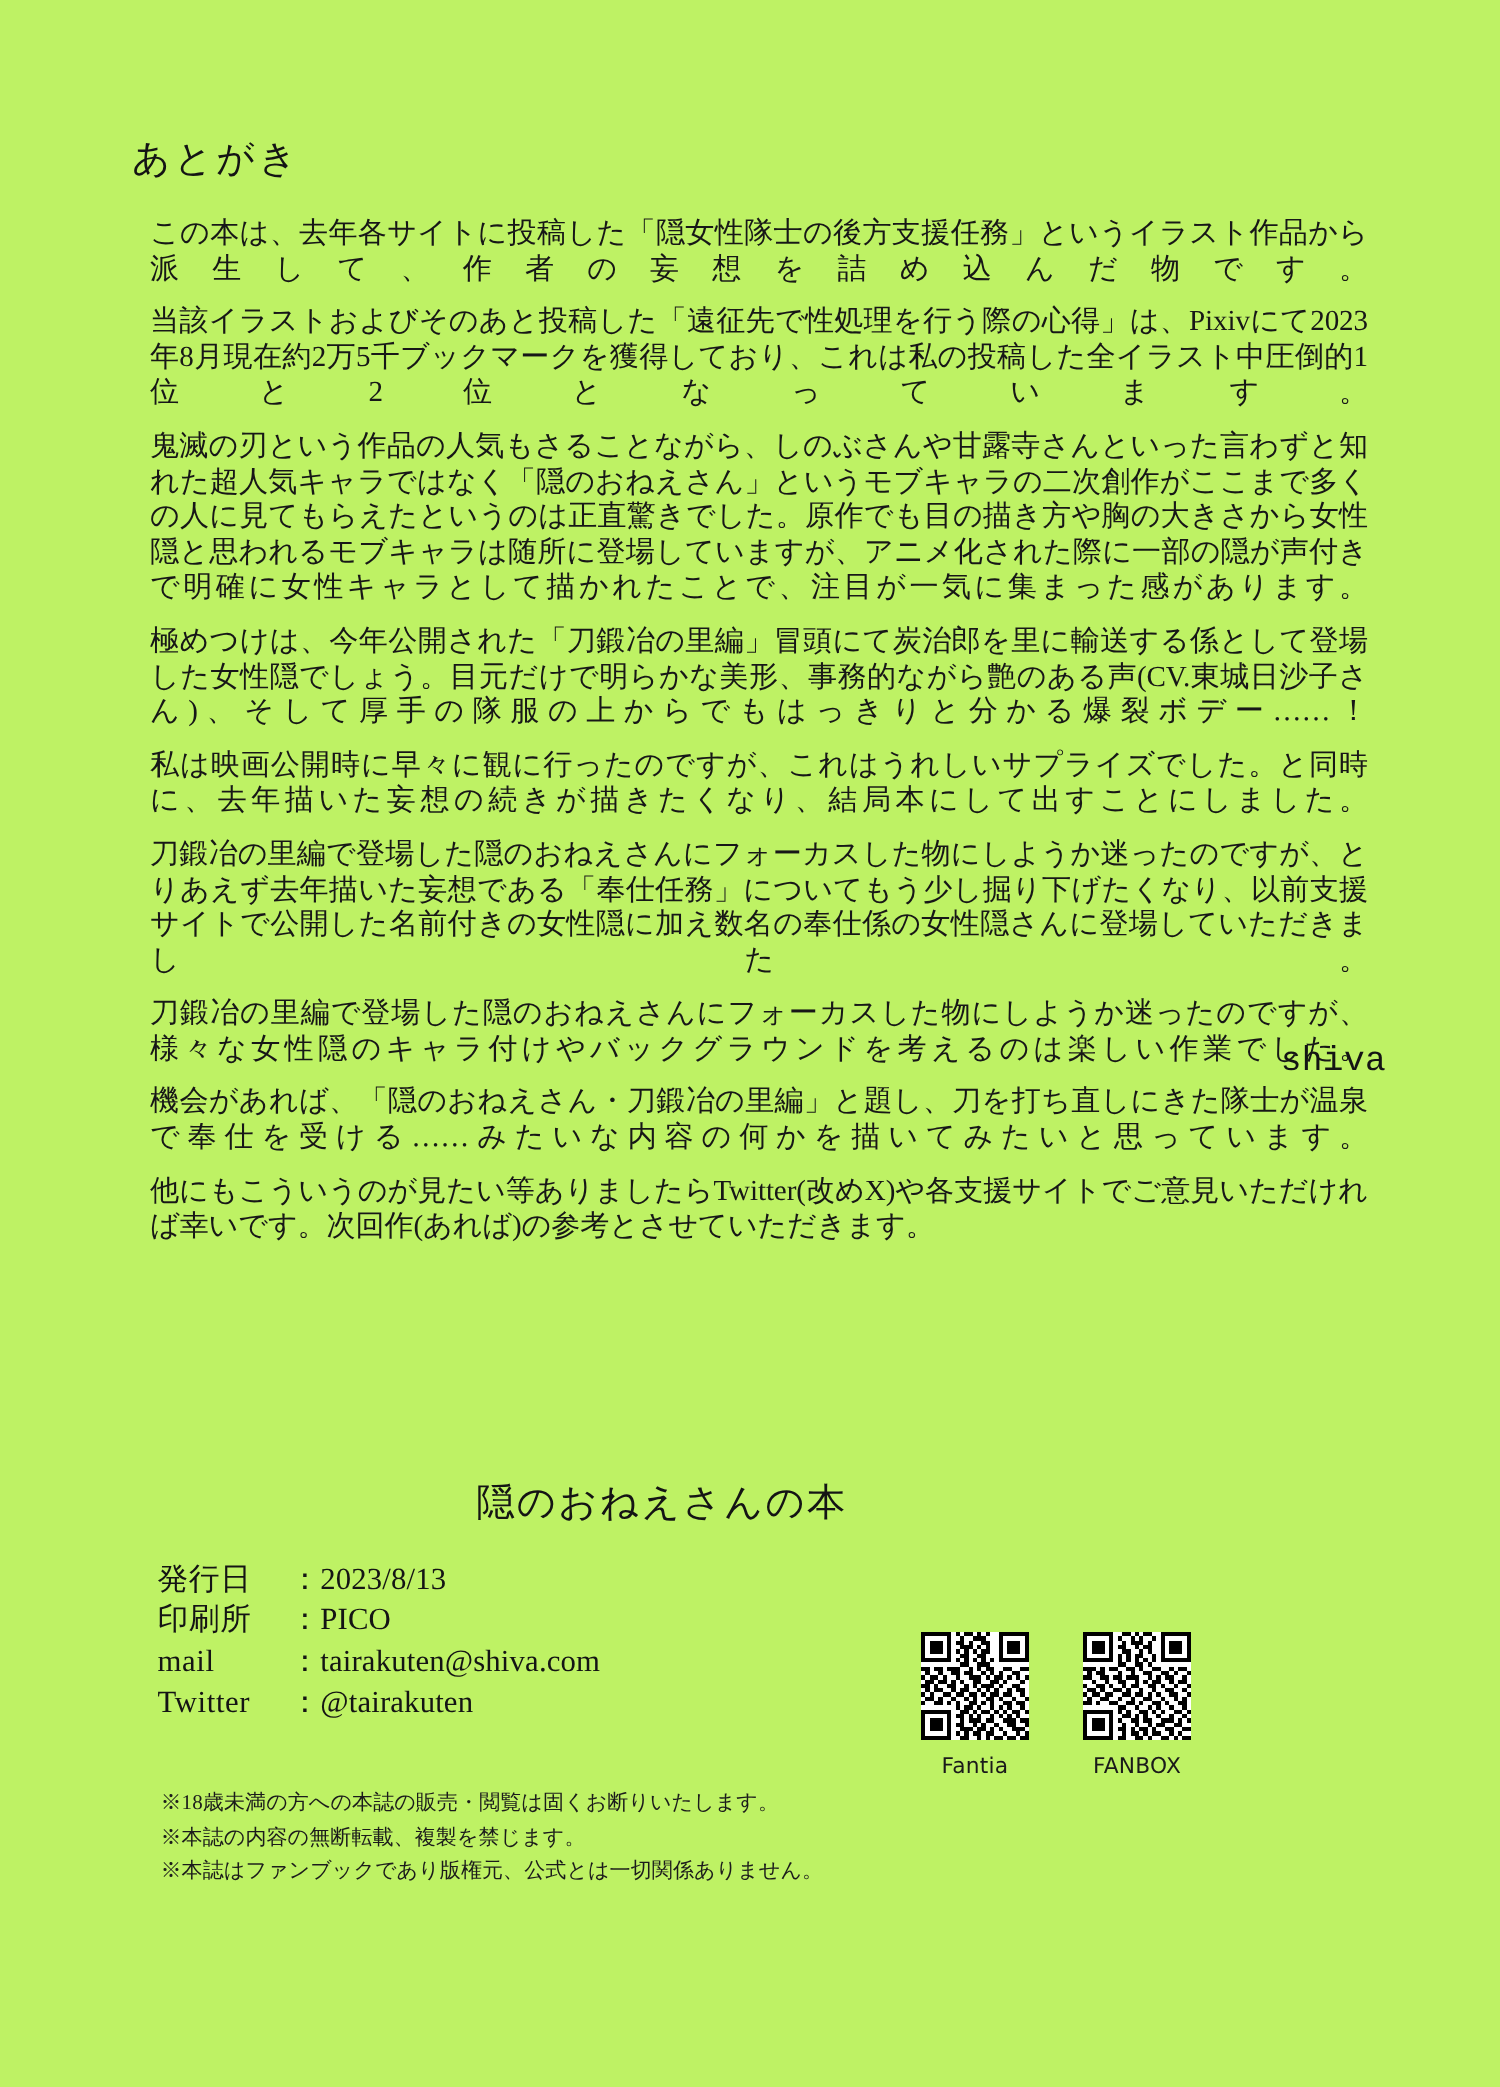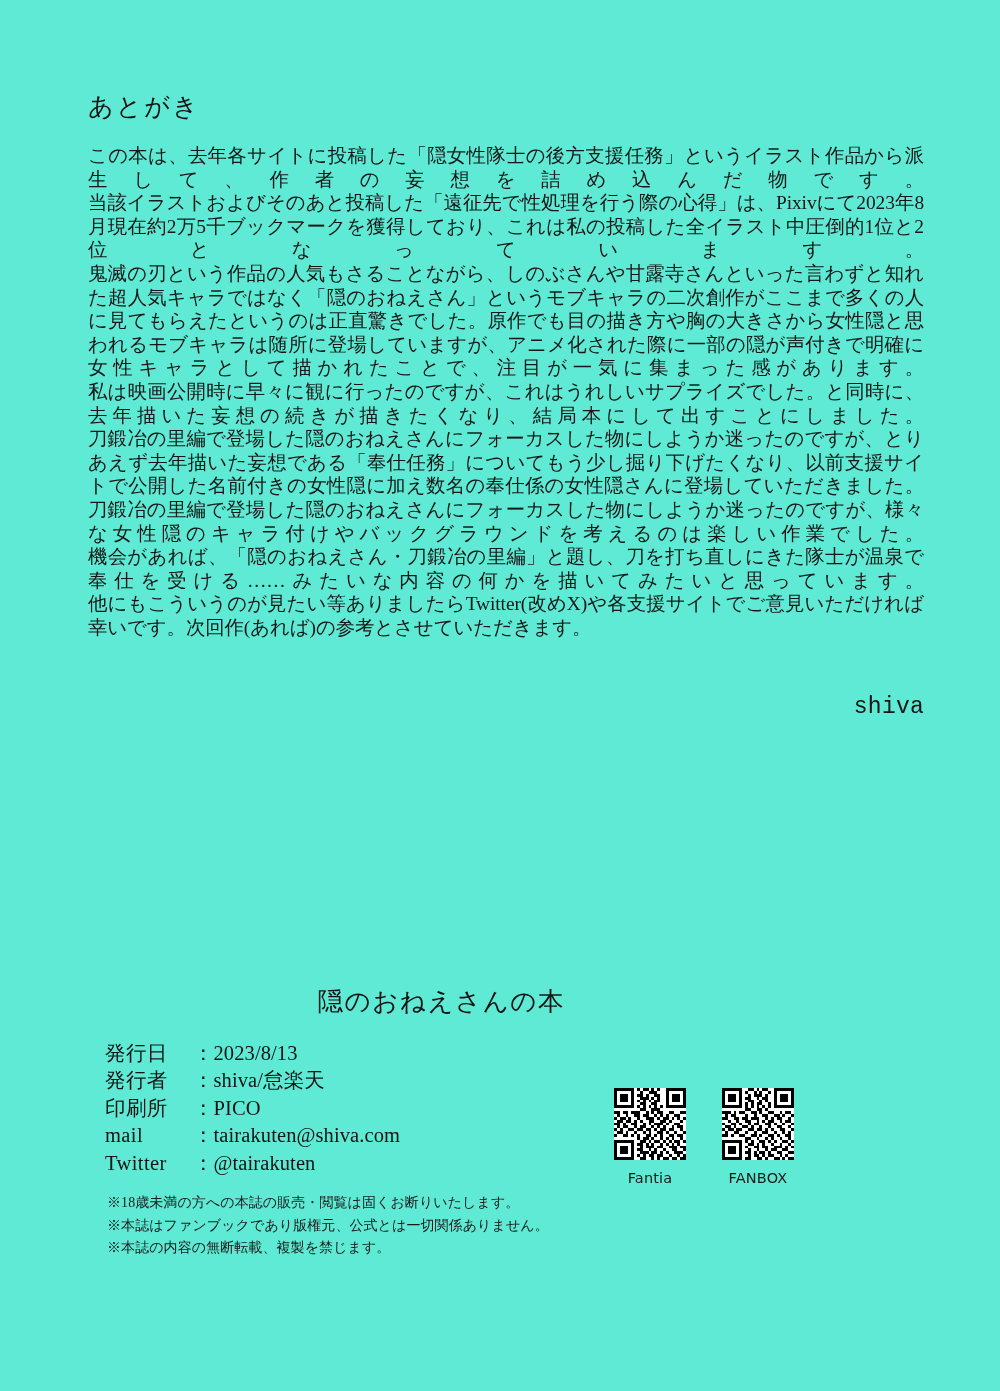--- a/index.html
+++ b/index.html
@@ -9,21 +9,21 @@
     background: #ffffff;
   }
   body {
     font-family: "Liberation Serif", "DejaVu Serif", serif;
     color: #1a1a1a;
   }
   .page {
     position: relative;
     width: 1000px;
     height: 1391px;
-    background: #5eead4;
+    background: #bef264;
     overflow: hidden;
   }
 
   
   .afterword {
     position: absolute;
     left: 88px;
     top: 92px;
     width: 836px;
   }
@@ -37,21 +37,21 @@
   }
   .afterword-body {
     font-size: 19.4px;
     line-height: 23.6px;
     letter-spacing: -0.004em;
     color: #171717;
     text-align: justify;
     text-justify: inter-character;
   }
   .afterword-body p {
-    margin: 0;
+    margin: 12px;
     text-indent: 0;
   }
   .afterword-body p.full {
     text-align: justify;
     text-align-last: justify;
   }
   .afterword-body p.last {
     text-align: justify;
     text-align-last: left;
   }
@@ -151,43 +151,39 @@
 <body>
 
 <div class="page">
 
   <section class="afterword">
     <h1 class="afterword-heading">あとがき</h1>
     <div class="afterword-body">
       <p class="full">この本は、去年各サイトに投稿した「隠女性隊士の後方支援任務」というイラスト作品から派生して、作者の妄想を詰め込んだ物です。</p>
       <p class="full">当該イラストおよびそのあと投稿した「遠征先で性処理を行う際の心得」は、Pixivにて2023年8月現在約2万5千ブックマークを獲得しており、これは私の投稿した全イラスト中圧倒的1位と2位となっています。</p>
       <p class="full">鬼滅の刃という作品の人気もさることながら、しのぶさんや甘露寺さんといった言わずと知れた超人気キャラではなく「隠のおねえさん」というモブキャラの二次創作がここまで多くの人に見てもらえたというのは正直驚きでした。原作でも目の描き方や胸の大きさから女性隠と思われるモブキャラは随所に登場していますが、アニメ化された際に一部の隠が声付きで明確に女性キャラとして描かれたことで、注目が一気に集まった感があります。</p>
+      <p class="full">極めつけは、今年公開された「刀鍛冶の里編」冒頭にて炭治郎を里に輸送する係として登場した女性隠でしょう。目元だけで明らかな美形、事務的ながら艶のある声(CV.東城日沙子さん)、そして厚手の隊服の上からでもはっきりと分かる爆裂ボデー……！</p>
       <p class="full">私は映画公開時に早々に観に行ったのですが、これはうれしいサプライズでした。と同時に、去年描いた妄想の続きが描きたくなり、結局本にして出すことにしました。</p>
       <p class="full">刀鍛冶の里編で登場した隠のおねえさんにフォーカスした物にしようか迷ったのですが、とりあえず去年描いた妄想である「奉仕任務」についてもう少し掘り下げたくなり、以前支援サイトで公開した名前付きの女性隠に加え数名の奉仕係の女性隠さんに登場していただきました。</p>
       <p class="full">刀鍛冶の里編で登場した隠のおねえさんにフォーカスした物にしようか迷ったのですが、様々な女性隠のキャラ付けやバックグラウンドを考えるのは楽しい作業でした。</p>
       <p class="full">機会があれば、「隠のおねえさん・刀鍛冶の里編」と題し、刀を打ち直しにきた隊士が温泉で奉仕を受ける……みたいな内容の何かを描いてみたいと思っています。</p>
       <p class="last">他にもこういうのが見たい等ありましたらTwitter(改めX)や各支援サイトでご意見いただければ幸いです。次回作(あれば)の参考とさせていただきます。</p>
     </div>
   </section>
 
   <div class="signature">shiva</div>
 
   <section class="colophon">
     <h2 class="colophon-title">隠のおねえさんの本</h2>
     <table class="colophon-table">
       <tbody>
         <tr>
           <td class="col-label">発行日</td>
           <td class="col-sep">：</td>
           <td class="col-value">2023/8/13</td>
-        </tr>
-        <tr>
-          <td class="col-label">発行者</td>
-          <td class="col-sep">：</td>
-          <td class="col-value">shiva/怠楽天</td>
         </tr>
         <tr>
           <td class="col-label">印刷所</td>
           <td class="col-sep">：</td>
           <td class="col-value">PICO</td>
         </tr>
         <tr>
           <td class="col-label">mail</td>
           <td class="col-sep">：</td>
           <td class="col-value">tairakuten@shiva.com</td>
@@ -196,22 +192,22 @@
           <td class="col-label">Twitter</td>
           <td class="col-sep">：</td>
           <td class="col-value">@tairakuten</td>
         </tr>
       </tbody>
     </table>
   </section>
 
   <section class="notices">
     <div>※18歳未満の方への本誌の販売・閲覧は固くお断りいたします。</div>
+    <div>※本誌の内容の無断転載、複製を禁じます。</div>
     <div>※本誌はファンブックであり版権元、公式とは一切関係ありません。</div>
-    <div>※本誌の内容の無断転載、複製を禁じます。</div>
   </section>
 
   <section class="qr-block">
     <div class="qr-item">
       <svg class="qr-code" viewBox="0 0 25 25" shape-rendering="crispEdges">
         <rect width="25" height="25" fill="#ffffff"></rect>
         <g fill="#000000">
           <rect x="0" y="0" width="7" height="1"></rect>
             <rect x="8" y="0" width="1" height="1"></rect>
             <rect x="10" y="0" width="2" height="1"></rect>

